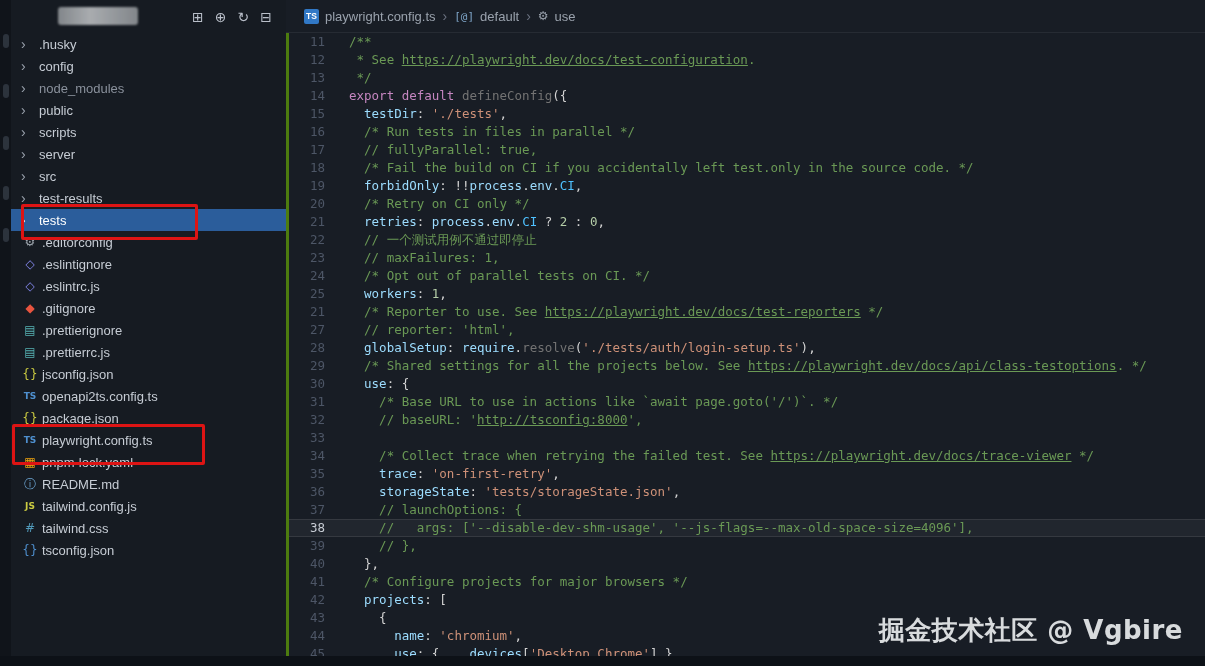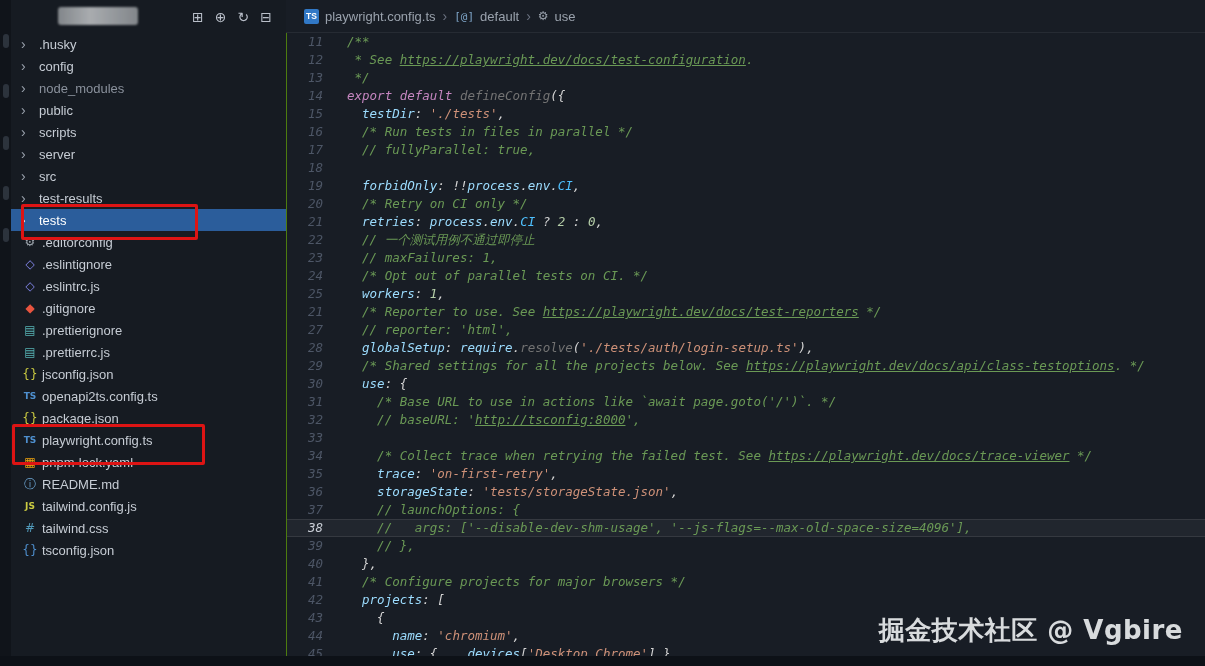--- a/index.html
+++ b/index.html
@@ -32,21 +32,21 @@
   .sidebar{position:absolute;left:11px;top:33px;width:275px;bottom:10px;background:#161b22;overflow:hidden;}
   .row{display:flex;align-items:center;height:22px;padding-left:10px;color:#c6ccd4;font-size:13px;cursor:pointer;white-space:nowrap;}
   .row.sel{background:#2b5d9b;color:#ffffff;}
   .row.dim .lbl{color:#8a919c;}
   .chev{width:15px;flex:none;color:#9aa2ad;font-size:14px;line-height:1;}
   .row.sel .chev{color:#e8eef6;}
   .ficon{width:18px;flex:none;text-align:center;font-size:12px;line-height:1;font-family:"DejaVu Sans",sans-serif;}
   .lbl{margin-left:3px;}
 
   
-  .editor{position:absolute;left:286px;right:0;top:33px;bottom:10px;background:#181d25;border-left:1px solid #4d7c0f;overflow:hidden;font-style:italic;}
+  .editor{position:absolute;left:286px;right:0;top:33px;bottom:10px;background:#181d25;border-left:3px solid #4d7c0f;overflow:hidden;}
   .cl{display:flex;height:18px;line-height:18px;font-family:"DejaVu Sans Mono",monospace;font-size:12.5px;}
   .cl.cur{background:rgba(255,255,255,.045);box-shadow:inset 0 1px 0 rgba(255,255,255,.09),inset 0 -1px 0 rgba(255,255,255,.09);}
   .ln{width:36px;flex:none;text-align:right;color:#4d5666;margin-right:24px;user-select:none;}
   .cl.cur .ln{color:#c8cdd5;}
   .ct{white-space:pre;color:#d4d4d4;}
   .tk-cm{color:#6a9955;}
   .tk-cml{color:#6a9955;text-decoration:underline;}
   .tk-kw{color:#c586c0;}
   .tk-fn{color:#737373;}
   .tk-pr{color:#9cdcfe;}
@@ -222,20 +222,21 @@
       <div class="cl">
         <span class="ln">16</span>
         <span class="ct"><span class="tk-pu">  </span><span class="tk-cm">/* Run tests in files in parallel */</span></span>
       </div>
       <div class="cl">
         <span class="ln">17</span>
         <span class="ct"><span class="tk-pu">  </span><span class="tk-cm">// fullyParallel: true,</span></span>
       </div>
       <div class="cl">
         <span class="ln">18</span>
+        <span class="ct"><span class="tk-pu">  </span><span class="tk-cm">/* Fail the build on CI if you accidentally left test.only in the source code. */</span></span>
       </div>
       <div class="cl">
         <span class="ln">19</span>
         <span class="ct"><span class="tk-pu">  </span><span class="tk-pr">forbidOnly</span><span class="tk-pu">: !!</span><span class="tk-vr">process</span><span class="tk-pu">.</span><span class="tk-pr">env</span><span class="tk-pu">.</span><span class="tk-cn">CI</span><span class="tk-pu">,</span></span>
       </div>
       <div class="cl">
         <span class="ln">20</span>
         <span class="ct"><span class="tk-pu">  </span><span class="tk-cm">/* Retry on CI only */</span></span>
       </div>
       <div class="cl">

